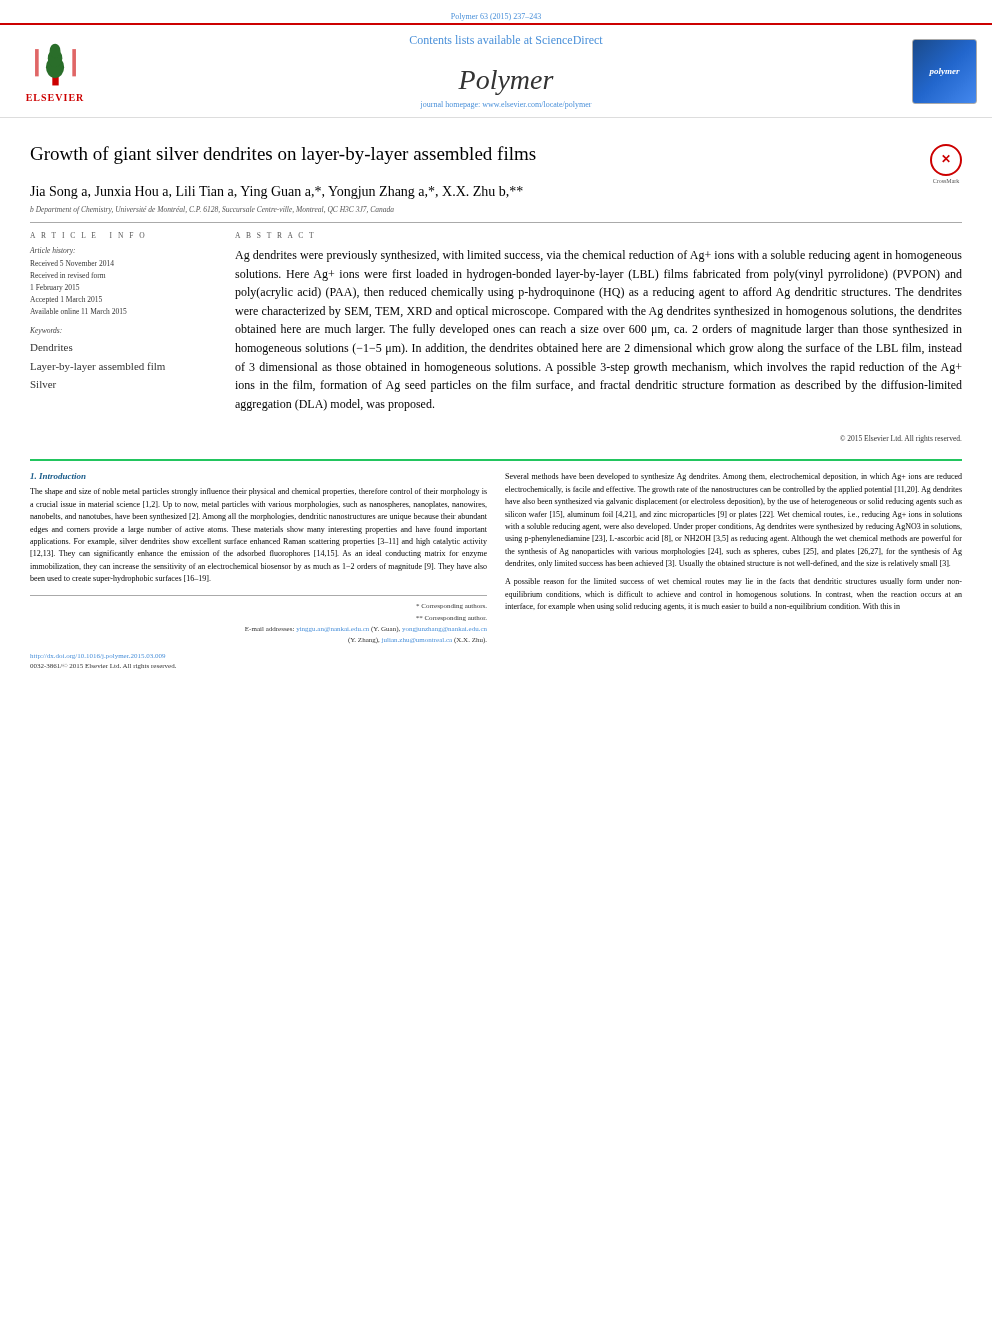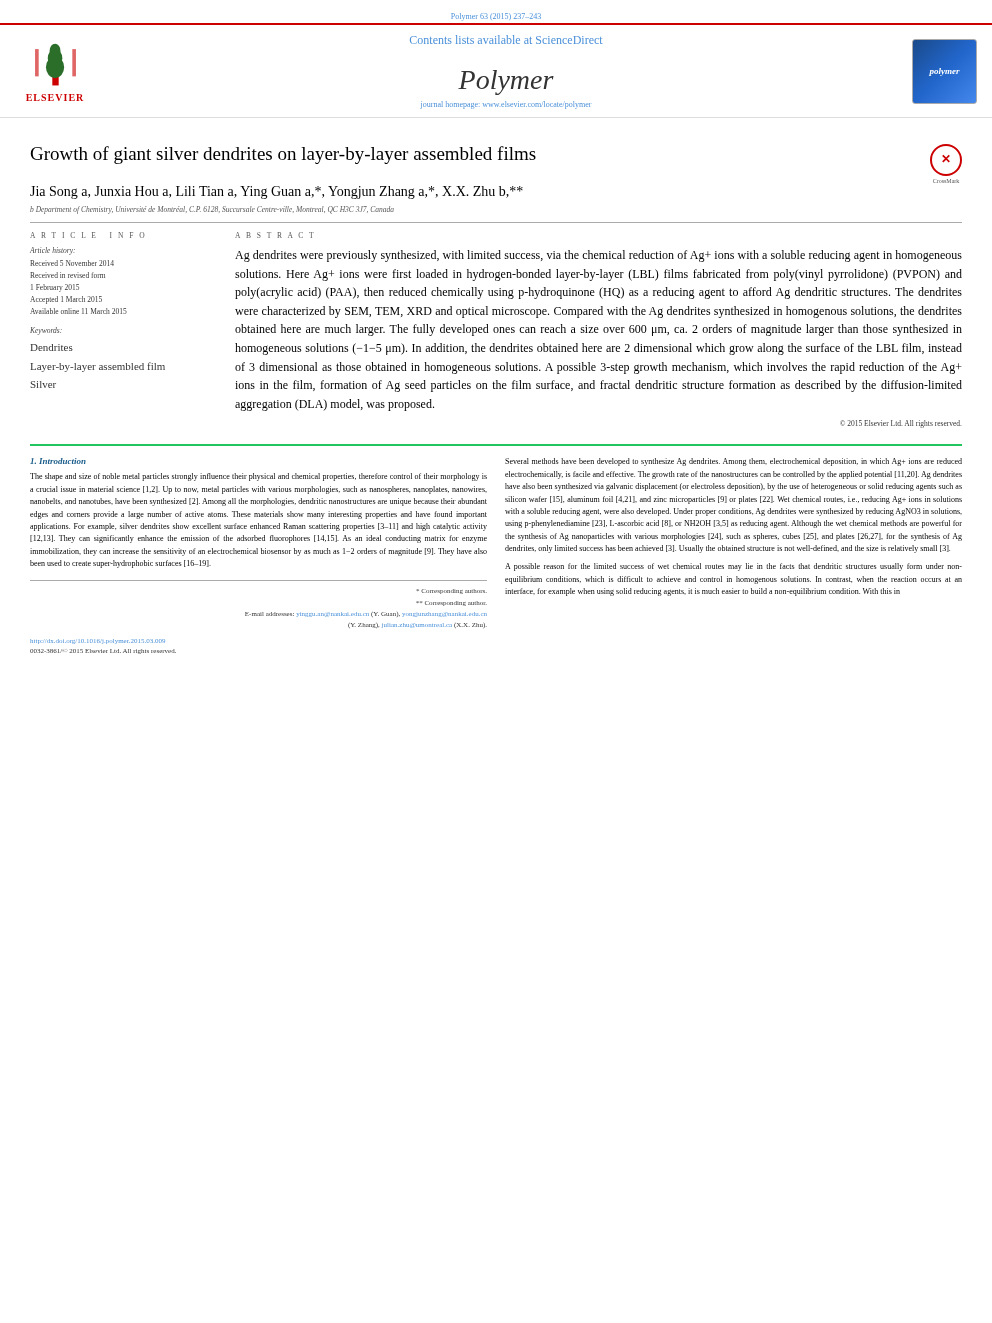--- a/index.html
+++ b/index.html
@@ -180,21 +180,21 @@
     .abstract-text {
       font-size: 12px;
       color: #000;
       line-height: 1.55;
       text-align: justify;
     }
     .copyright {
       text-align: right;
       font-size: 7.5px;
       color: #333;
-      margin-top: 6px;
+      margin-top: 21px;
     }
     .main-body {
       margin-top: 16px;
       border-top: 2px solid #22c55e;
       padding-top: 10px;
     }
     .body-two-col {
       display: flex;
       gap: 18px;
     }

